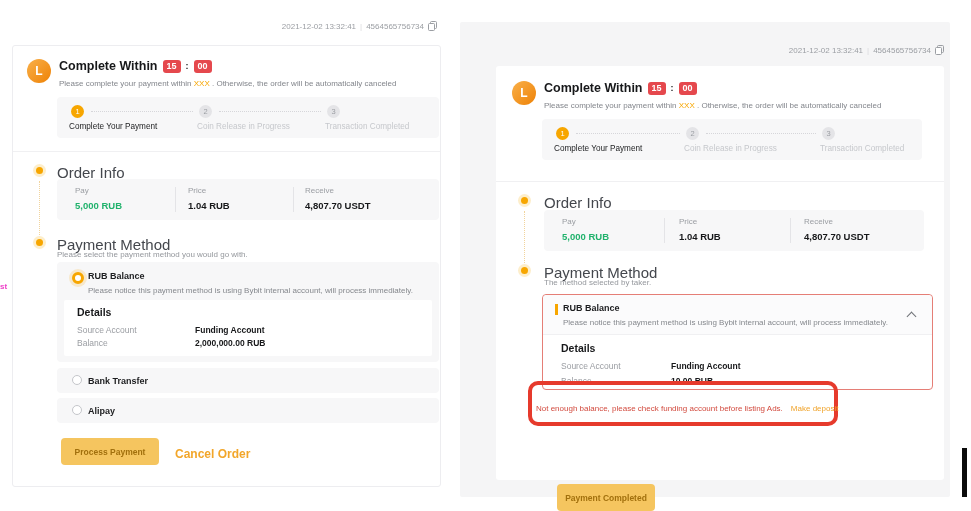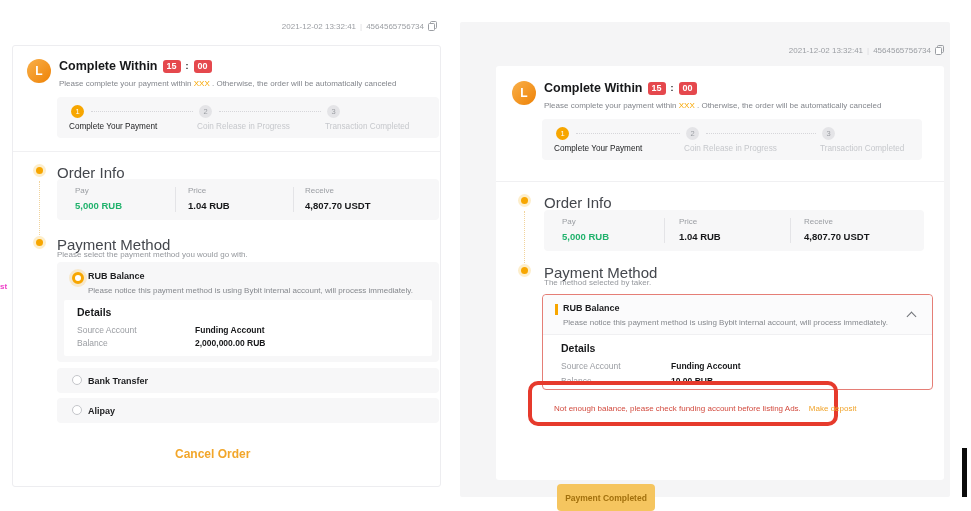--- a/index.html
+++ b/index.html
@@ -168,20 +168,21 @@
 
       <div class="graybox" style="left:44px;top:322px;width:382px;height:25px;">
         <span class="radio unsel" style="left:15px;top:7px;"></span>
         <div class="optlabel" style="left:31px;top:8px;">Bank Transfer</div>
       </div>
       <div class="graybox" style="left:44px;top:352px;width:382px;height:25px;">
         <span class="radio unsel" style="left:15px;top:7px;"></span>
         <div class="optlabel" style="left:31px;top:8px;">Alipay</div>
       </div>
 
+      <button class="btn" style="left:48px;top:392px;">Process Payment</button>
       <span class="link" style="left:162px;top:401px;">Cancel Order</span>
     </div>
   </div>
 
   <div class="panel-right-bg">
     <div class="page-title" style="left:37px;top:14px;">Buy USDT</div>
     <div class="meta" style="right:6px;top:23px;">
       <span>2021-12-02 13:32:41</span>
       <span class="sep">|</span>
       <span>4564565756734</span>
@@ -251,21 +252,21 @@
           <span class="chev" style="right:17px;top:18px;"></span>
         </div>
         <div class="dt-title" style="left:18px;top:47px;">Details</div>
         <div class="kv-label" style="left:18px;top:66px;">Source Account</div>
         <div class="kv-value" style="left:128px;top:66px;">Funding Account</div>
         <div class="kv-label" style="left:18px;top:81px;">Balance</div>
         <div class="kv-value" style="left:128px;top:81px;">10.00 RUB</div>
       </div>
 
       <div class="anno" style="left:32px;top:315px;width:310px;height:45px;"></div>
-      <div class="errline" style="left:58px;top:338px;text-align:center;">
+      <div class="errline" style="left:40px;top:338px;text-align:center;">
         <span>Not enough balance, please check funding account before listing Ads.</span><span class="makedep">Make deposit</span>
       </div>
 
       <button class="btn" style="left:61px;top:379px;margin-top:39px;">Payment Completed</button>
     </div>
   </div>
 
   <div class="stray">st</div>
   <div class="caret-bar"></div>
 </div>

